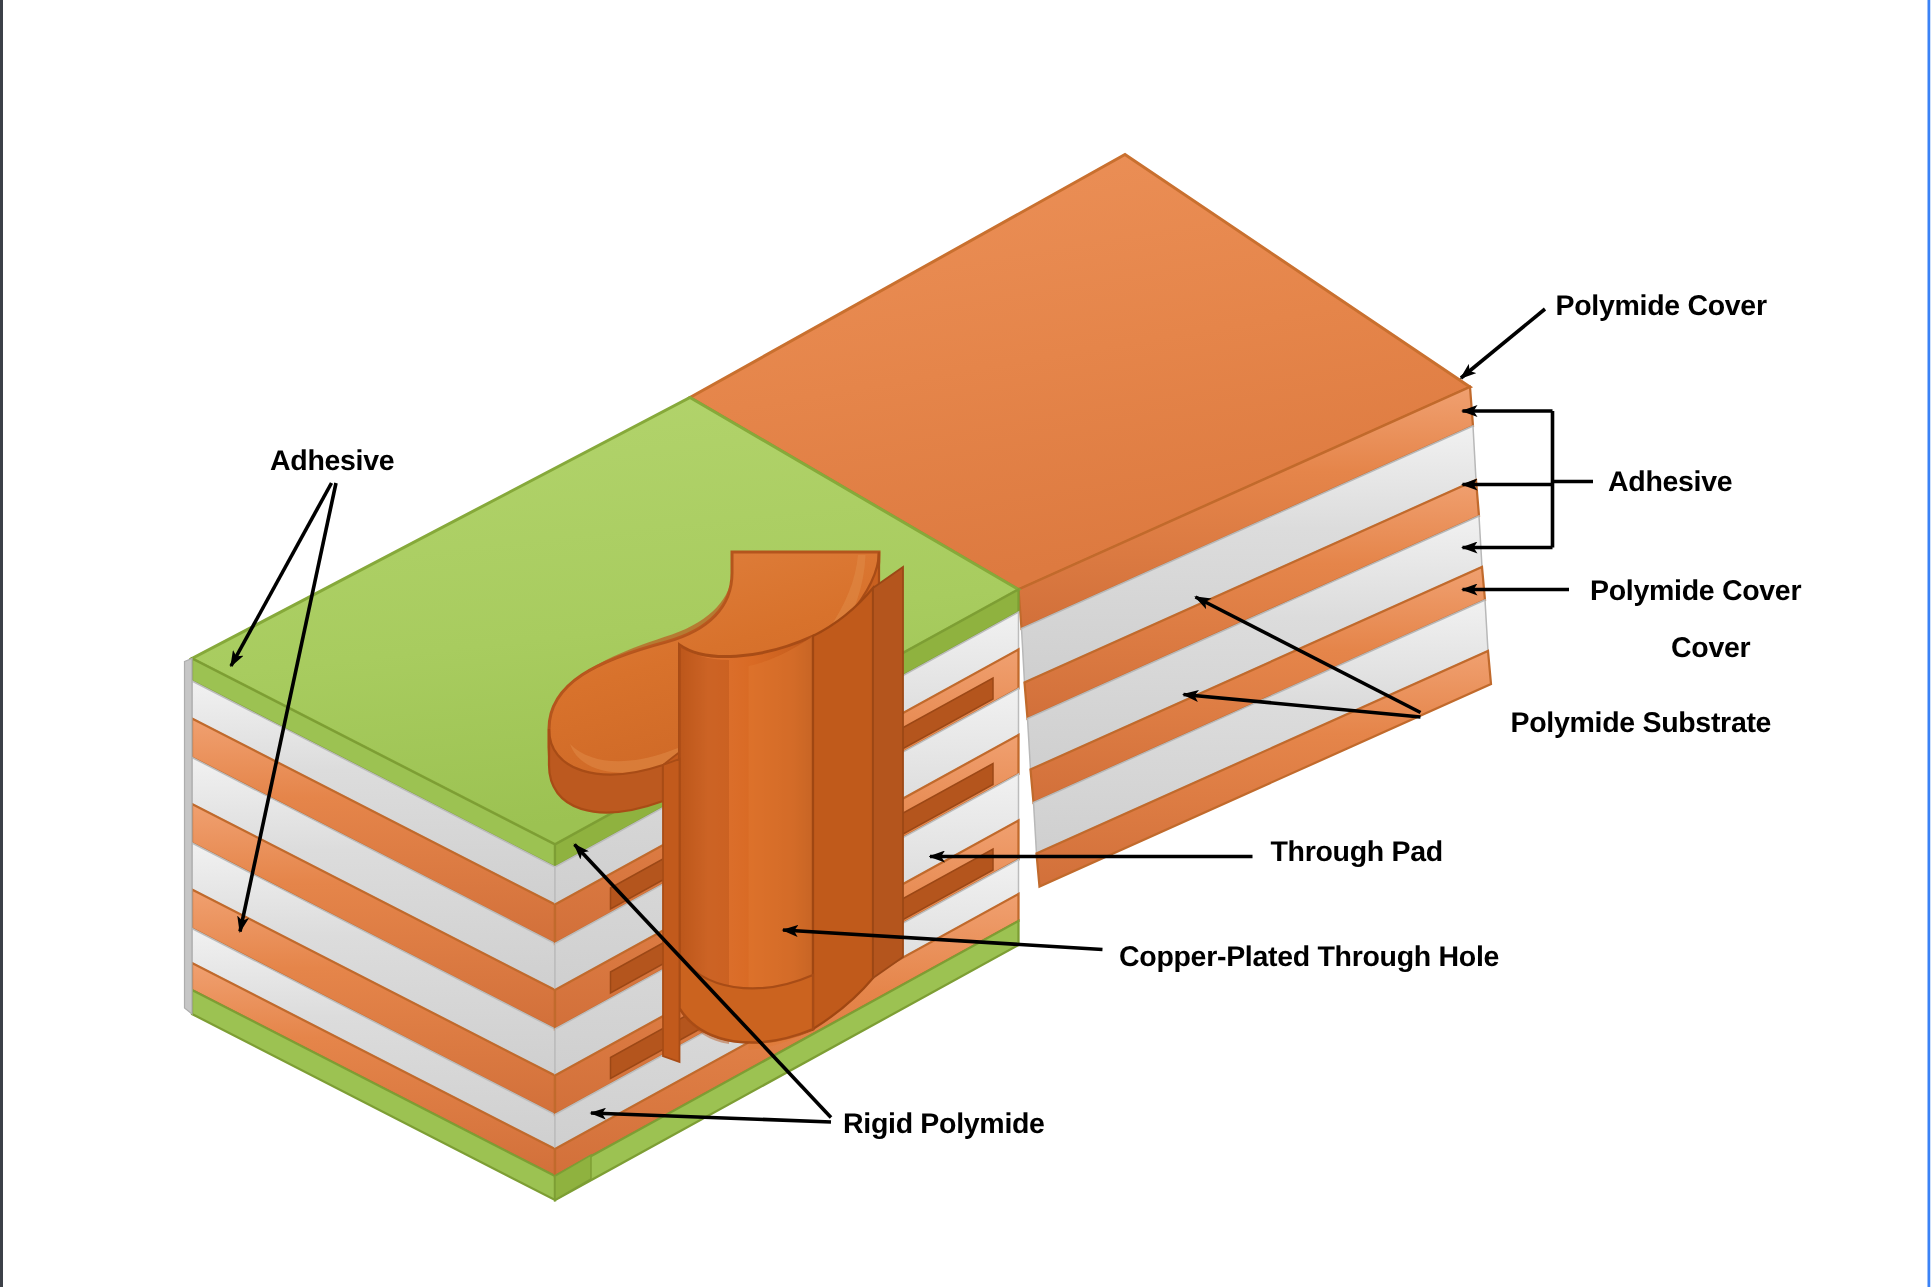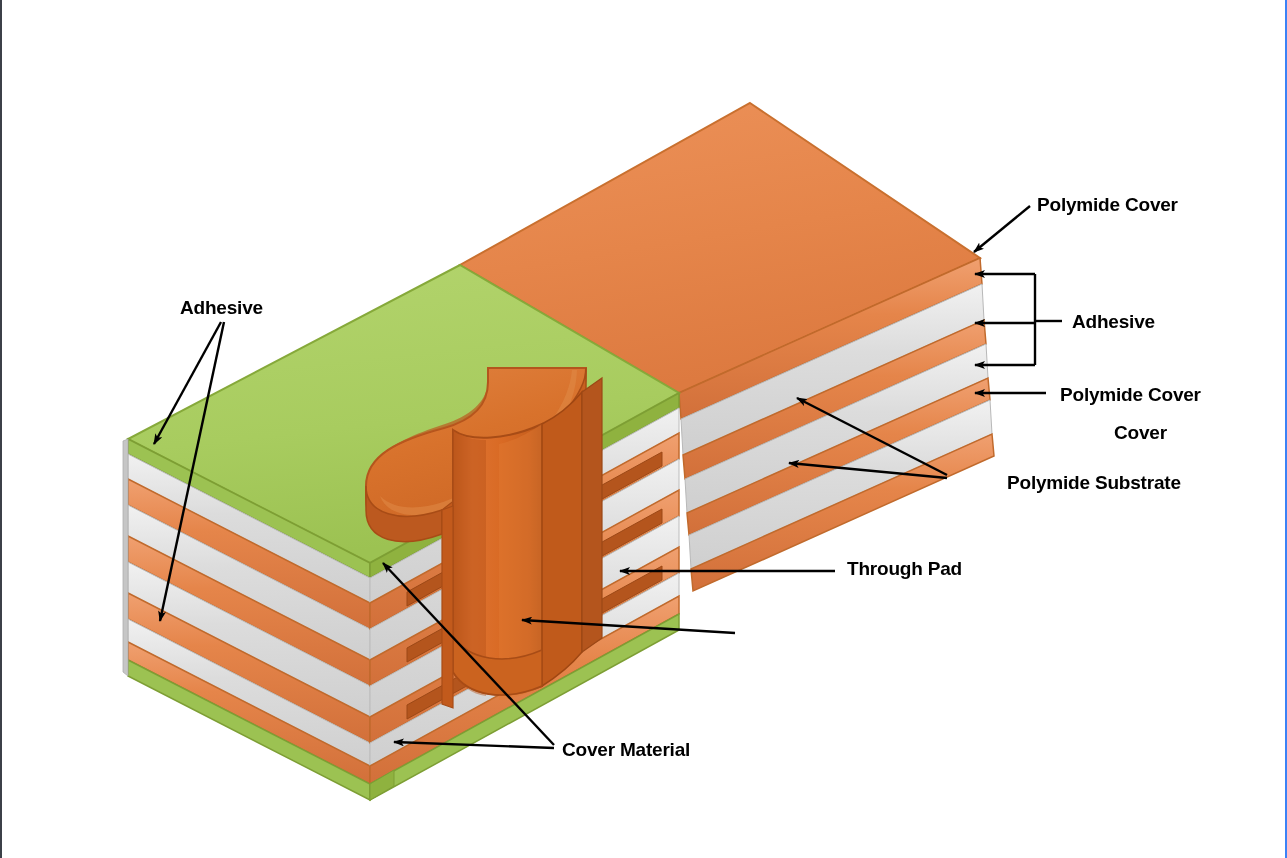--- a/index.html
+++ b/index.html
@@ -218,18 +218,19 @@
   <div class="lbl" style="left:1070px; top:311px;">Adhesive</div>
 
   <div class="lbl" style="left:1058px; top:384px;">Polymide Cover</div>
 
   <div class="lbl" style="left:1068px; top:422px;margin-left:44px;">Cover</div>
 
   <div class="lbl" style="left:1005px; top:472px;">Polymide Substrate</div>
 
   <div class="lbl" style="left:845px; top:558px;">Through Pad</div>
 
+  <div class="lbl" style="left:744px; top:628px;">Copper-Plated Through Hole</div>
 
   <div class="lbl" style="left:178px; top:297px;">Adhesive</div>
 
-  <div class="lbl" style="left:560px; top:739px;">Cover Material</div>
+  <div class="lbl" style="left:560px; top:739px;">Rigid Polymide</div>
 
 </div>
 
 </body></html>

